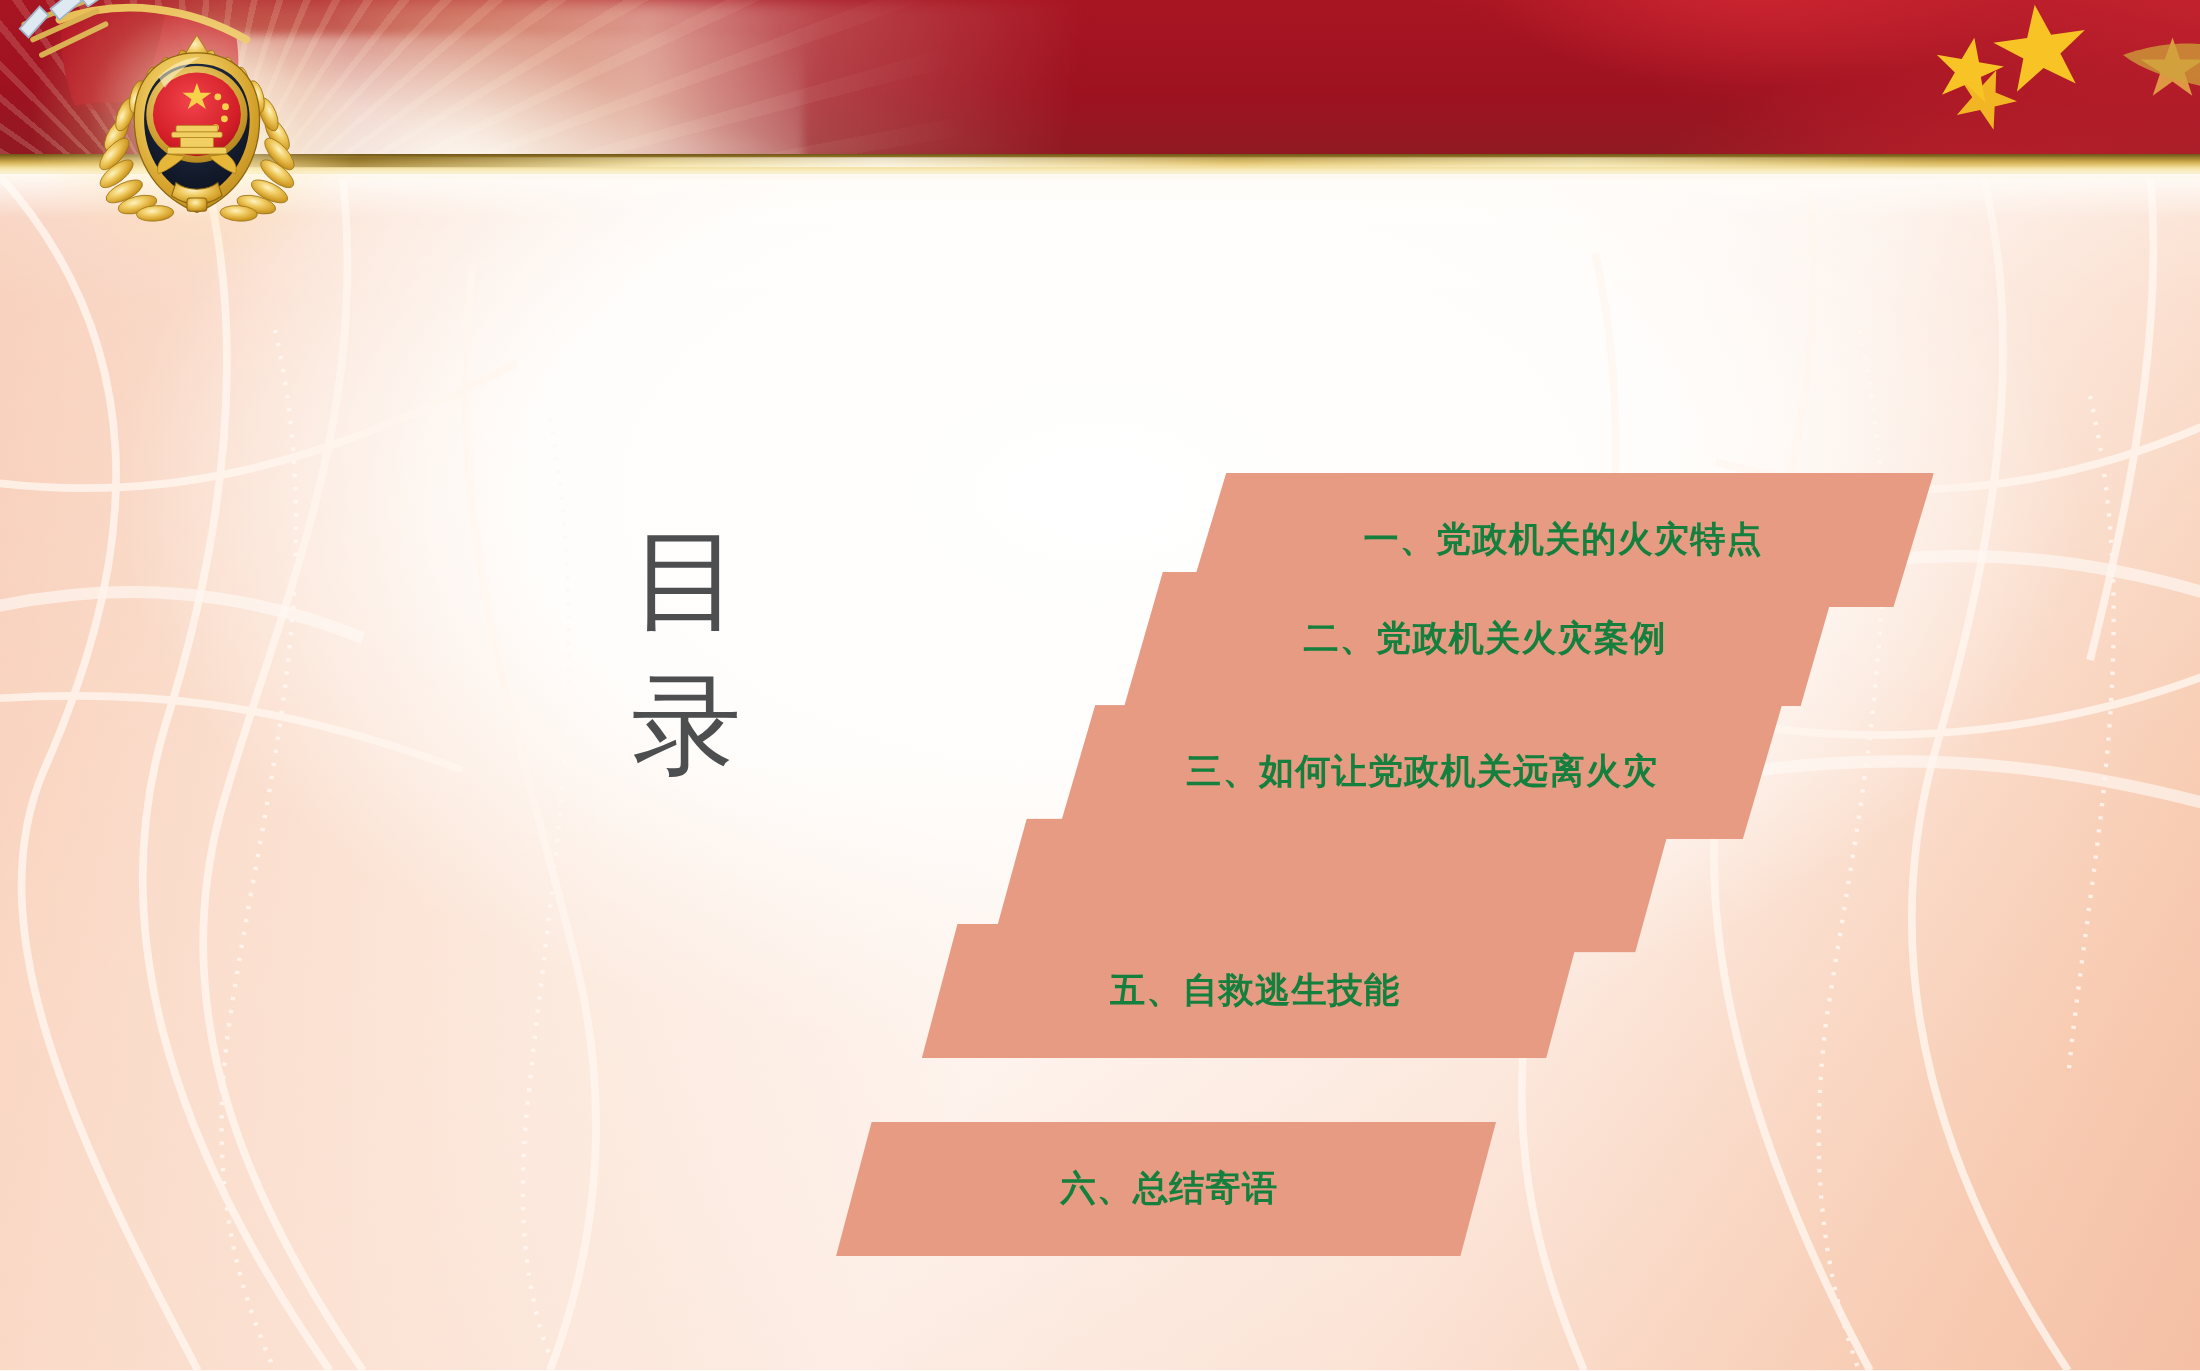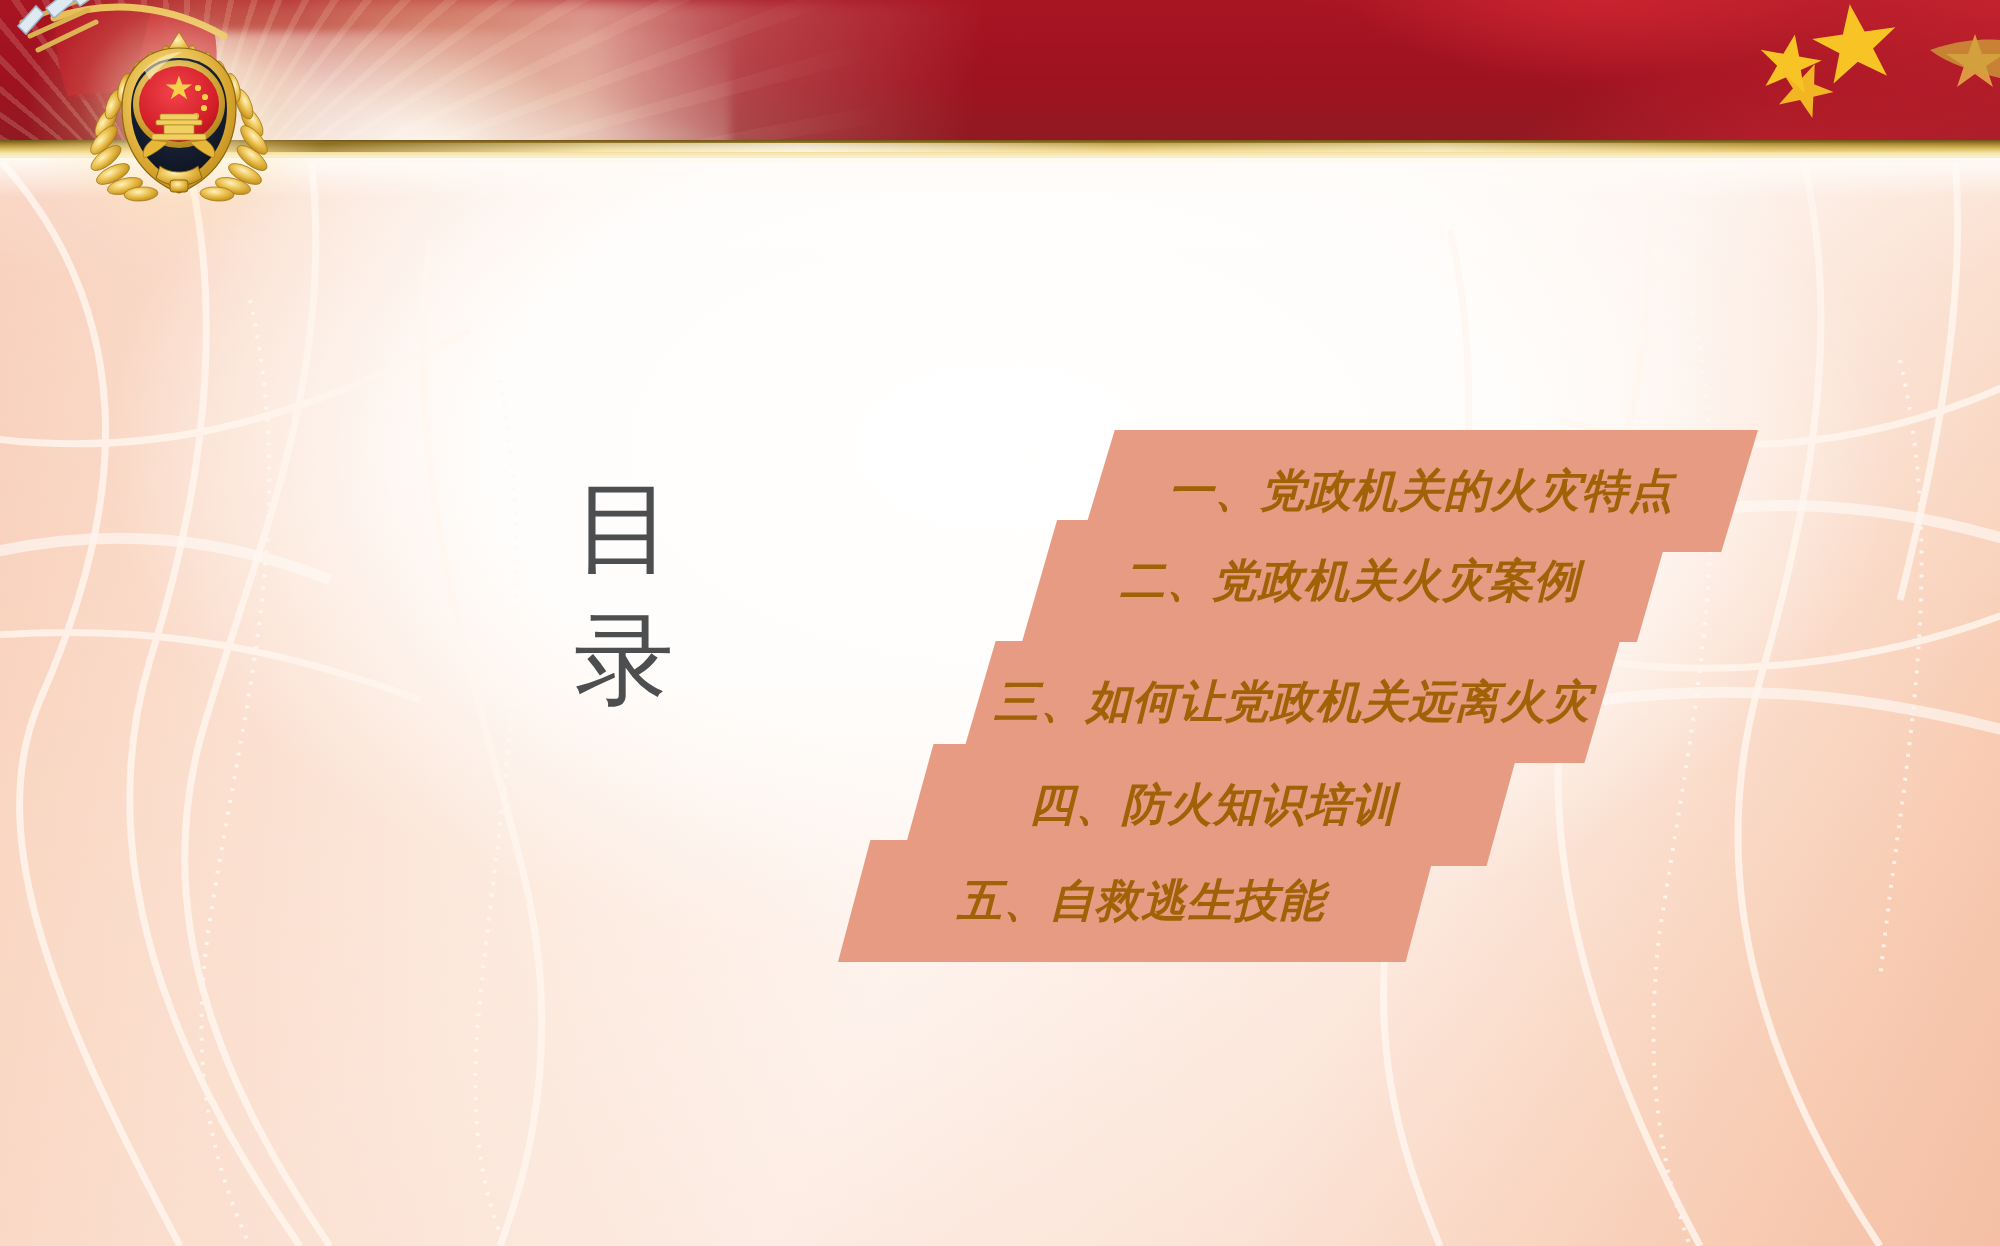--- a/index.html
+++ b/index.html
@@ -193,28 +193,27 @@
     justify-content: center;
   }
   .toc-shape {
     position: absolute;
     inset: 0;
     background: #e79b83;
     clip-path: polygon(5.4% 0%, 100% 0%, 94.6% 100%, 0% 100%);
   }
   .toc-label {
     position: relative;
-    color: #a16207;
-    font-size: 45px;
+    color: #15803d;
+    font-size: 32px;
     font-weight: bold;
     letter-spacing: 1px;
     white-space: nowrap;
     font-family: "DejaVu Sans", "Liberation Sans", sans-serif;
     padding-left: 6px;
-    font-style: italic;
   }
 </style>
 </head>
 <body>
 
 <div id="slide">
 
   <div class="bg-base"></div>
   <div class="bg-vert"></div>
 
@@ -394,23 +393,26 @@
       <div class="toc-label">二、党政机关火灾案例</div>
     </div>
 
     <div class="toc-row" style="left:960px; top:641px; width:660px;text-align:center;">
       <div class="toc-shape"></div>
       <div class="toc-label">三、如何让党政机关远离火灾</div>
     </div>
 
     <div class="toc-row" style="left:900px; top:744px; width:620px;">
       <div class="toc-shape"></div>
-      <div class="toc-label">四、防火知识培训</div>
     </div>
 
     <div class="toc-row" style="left:838px; top:840px; width:600px;">
       <div class="toc-shape"></div>
       <div class="toc-label">五、自救逃生技能</div>
     </div>
 
+    <div class="toc-row" style="left:760px; top:1020px; width:600px;">
+      <div class="toc-shape"></div>
+      <div class="toc-label">六、总结寄语</div>
+    </div>
 
   </div>
 </div>
 
 </body></html>

